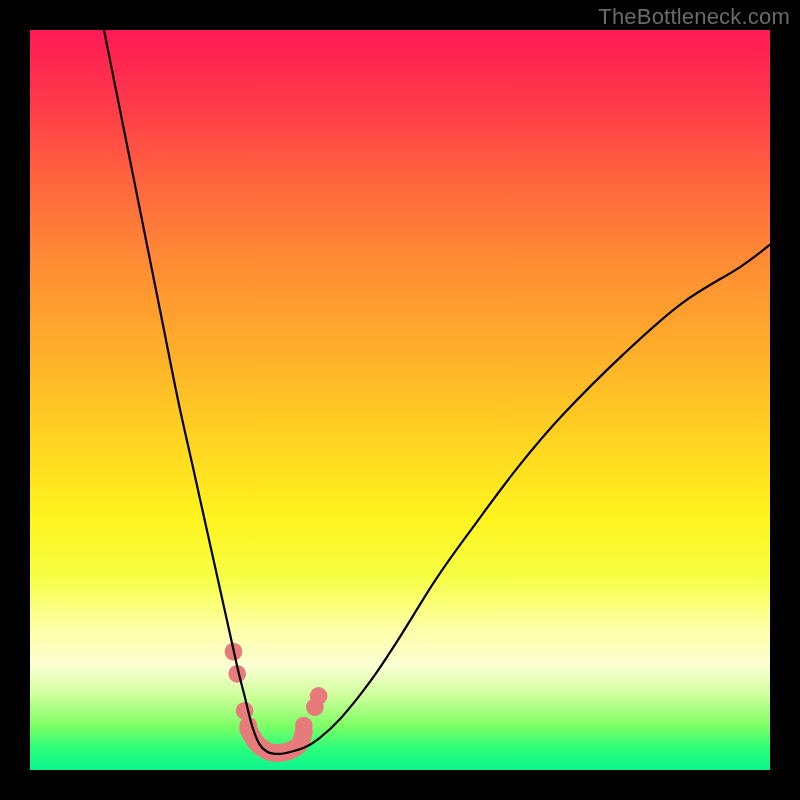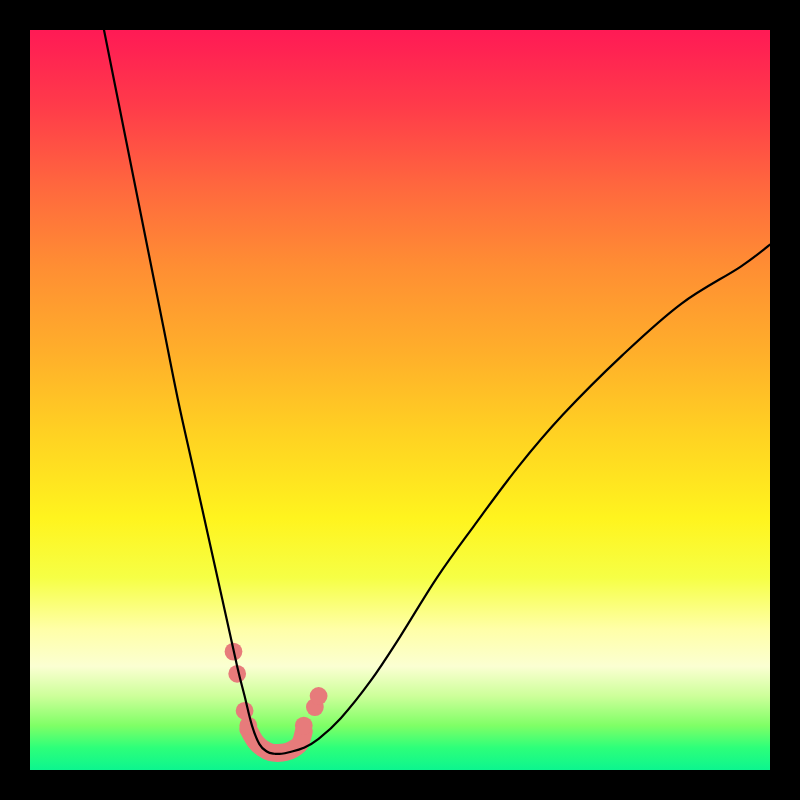--- a/index.html
+++ b/index.html
@@ -57,20 +57,21 @@
     left: 0;
     top: 0;
     width: 740px;
     height: 740px;
   }
 </style>
 </head>
 <body>
 
 <div class="frame">
+  <div class="watermark">TheBottleneck.com</div>
 
   <div class="plot">
     <svg class="curve" viewBox="0 0 740 740" preserveAspectRatio="none">
       <g id="trough-group">
           <path d="M 218.29999999999998 699.3 C 219.63199999999998 701.5644, 223.03599999999997 708.4168, 225.7 711.88 C 228.364 715.3432, 230.43599999999998 716.6751999999999, 233.1 718.54 C 235.764 720.4048, 237.83599999999998 721.4408, 240.5 722.24 C 243.16400000000002 723.0392, 245.23600000000002 722.98, 247.9 722.98 C 250.564 722.98, 252.636 722.9060000000001, 255.29999999999998 722.24 C 257.964 721.574, 260.036 720.8783999999999, 262.7 719.28 C 265.364 717.6816, 268.102 716.5568000000001, 270.09999999999997 713.36 C 272.09799999999996 710.1632, 273.134 703.6512, 273.8 701.52" fill="none" stroke="#e77b7b" stroke-width="17.8" stroke-linecap="round" stroke-linejoin="round"></path>
         </g>
       <g id="markers-group">
           <circle cx="203.50" cy="621.60" r="8.88" fill="#e77b7b"></circle>
           <circle cx="207.20" cy="643.80" r="8.88" fill="#e77b7b"></circle>
           <circle cx="214.60" cy="680.80" r="8.88" fill="#e77b7b"></circle>

